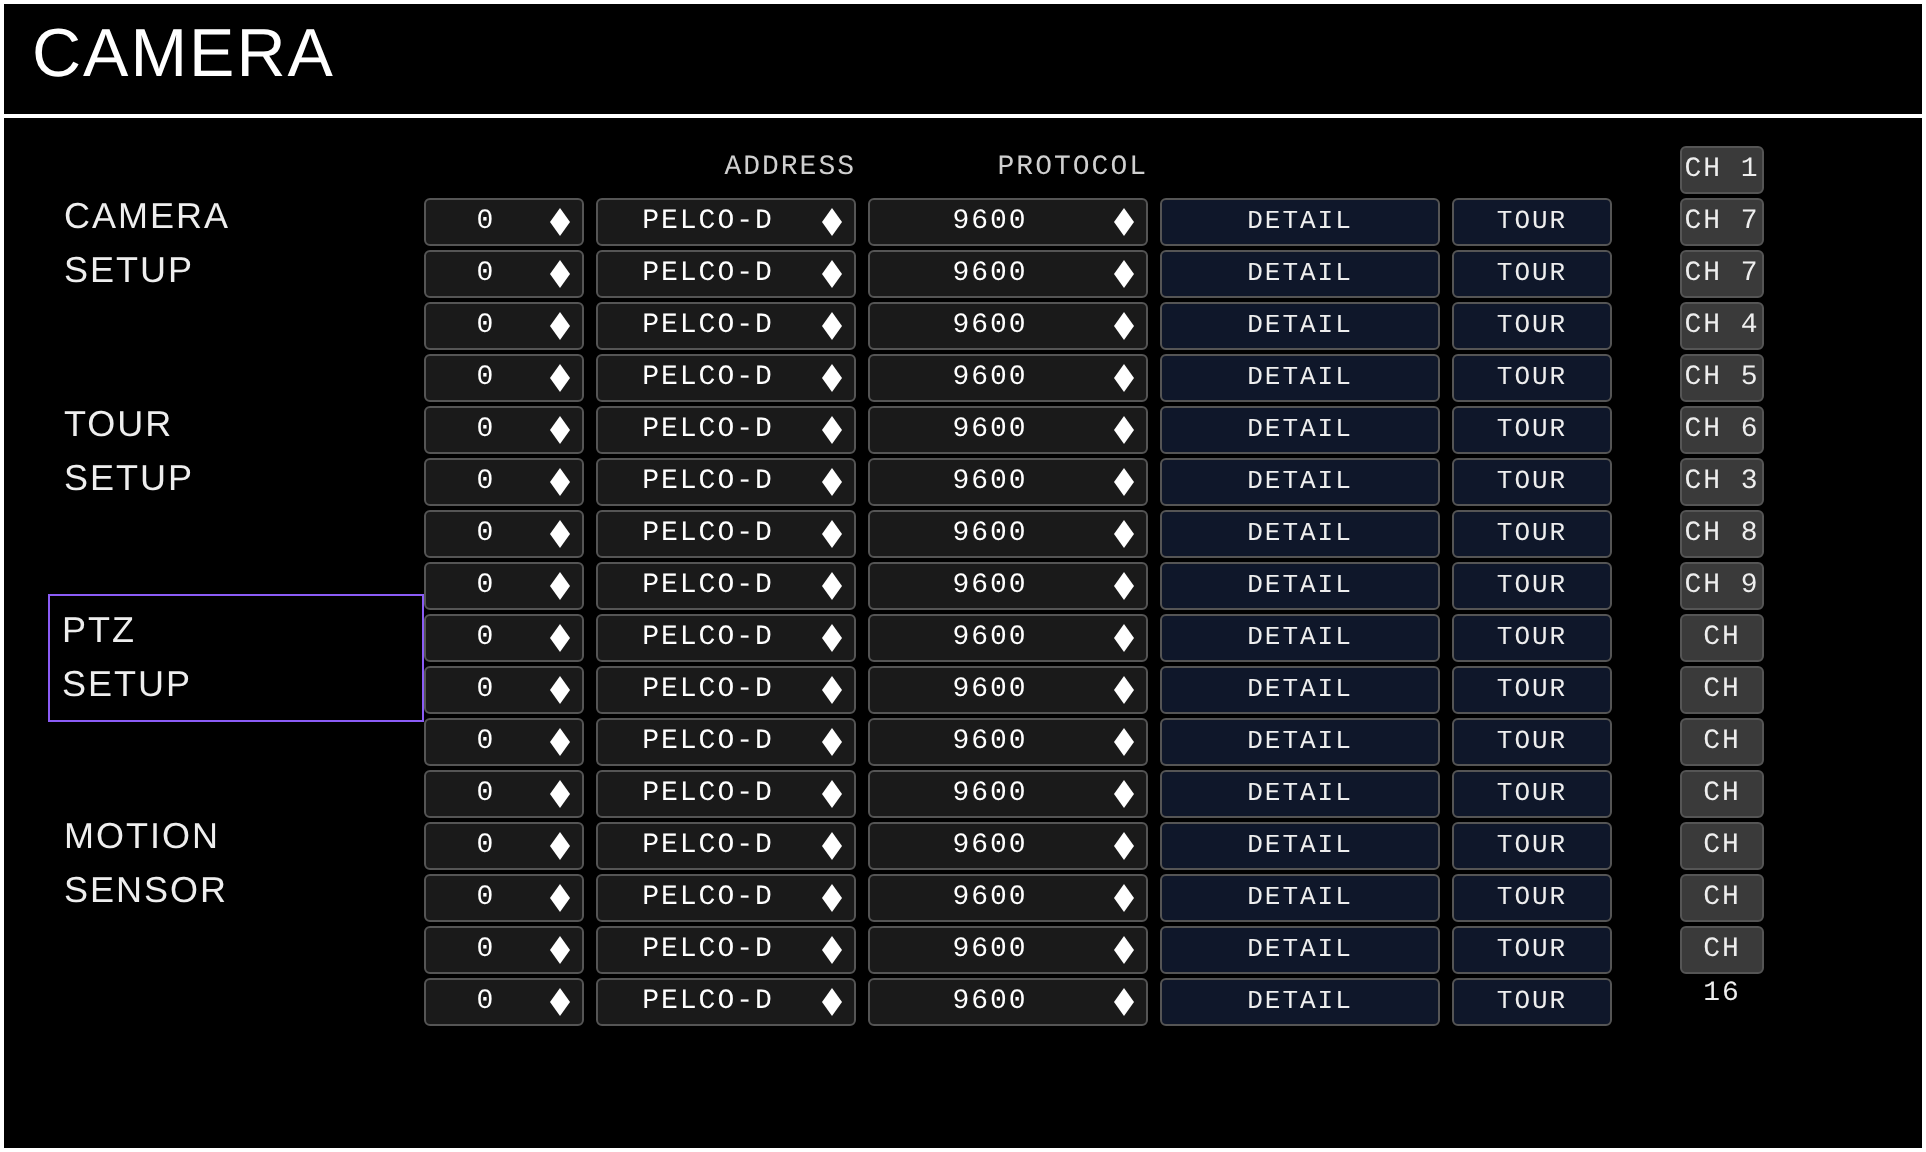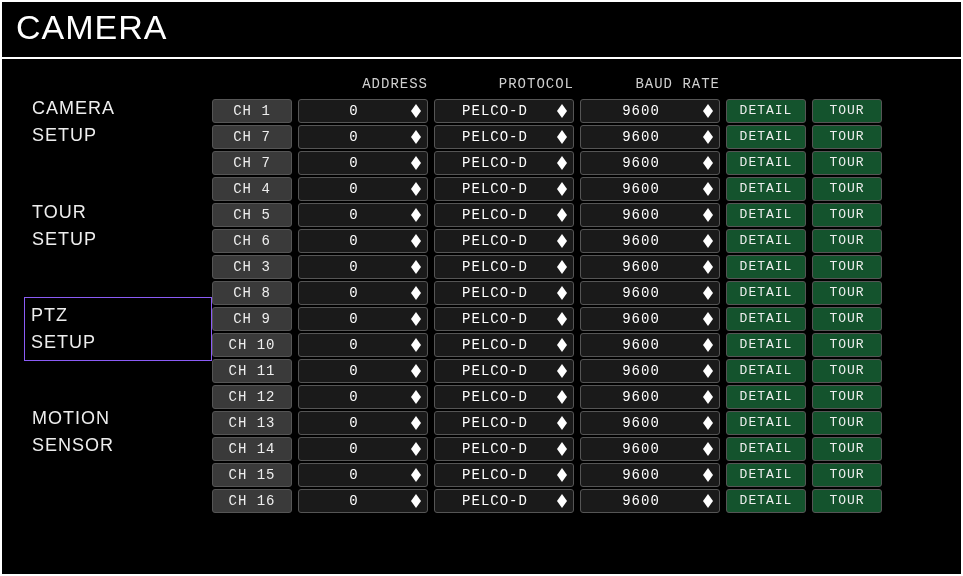--- a/index.html
+++ b/index.html
@@ -75,20 +75,21 @@
     background: #3a3a3a;
     border: 1px solid #555;
     border-radius: 3px;
     height: 24px;
     line-height: 22px;
     text-align: center;
     font-size: 14px;
     letter-spacing: 1px;
     color: #eee;
     font-family: "Courier New", monospace;
+    margin-left: 28px;
   }
   .spin {
     background: #1a1a1a;
     border: 1px solid #555;
     border-radius: 3px;
     height: 24px;
     display: flex;
     align-items: center;
     justify-content: space-between;
     padding: 0 4px 0 0;
@@ -104,21 +105,21 @@
   }
   .spin .arrows {
     width: 14px;
     display: flex;
     flex-direction: column;
     align-items: center;
     line-height: 0;
   }
   .spin .arrows svg { display: block; }
   .btn {
-    background: #14532d;
+    background: #0f172a;
     border: 1px solid #555;
     border-radius: 3px;
     height: 24px;
     line-height: 22px;
     text-align: center;
     font-size: 13px;
     letter-spacing: 1px;
     color: #eee;
     font-family: "Courier New", monospace;
     cursor: pointer;
@@ -151,21 +152,20 @@
         <div>MOTION</div>
         <div>SENSOR</div>
       </div>
     </div>
 
     <div class="main">
       <div class="grid" id="grid">
         <div class="blank"></div>
         <div class="hdr">ADDRESS</div>
         <div class="hdr">PROTOCOL</div>
-        <div class="hdr">BAUD RATE</div>
         <div class="blank"></div>
         <div class="blank"></div>
       <div class="ch-label">CH  1</div>
           <div class="spin">
             <span class="val">0</span>
             <span class="arrows">
               <svg width="10" height="7" viewBox="0 0 10 7">
                 <polygon points="5,0 10,7 0,7" fill="#fff"></polygon>
               </svg>
               <svg width="10" height="7" viewBox="0 0 10 7">

